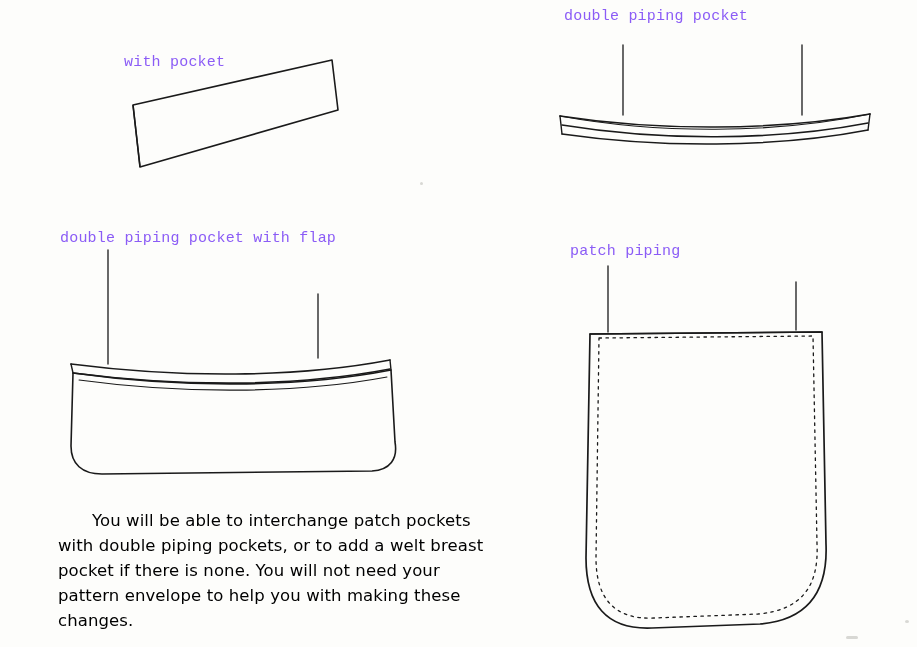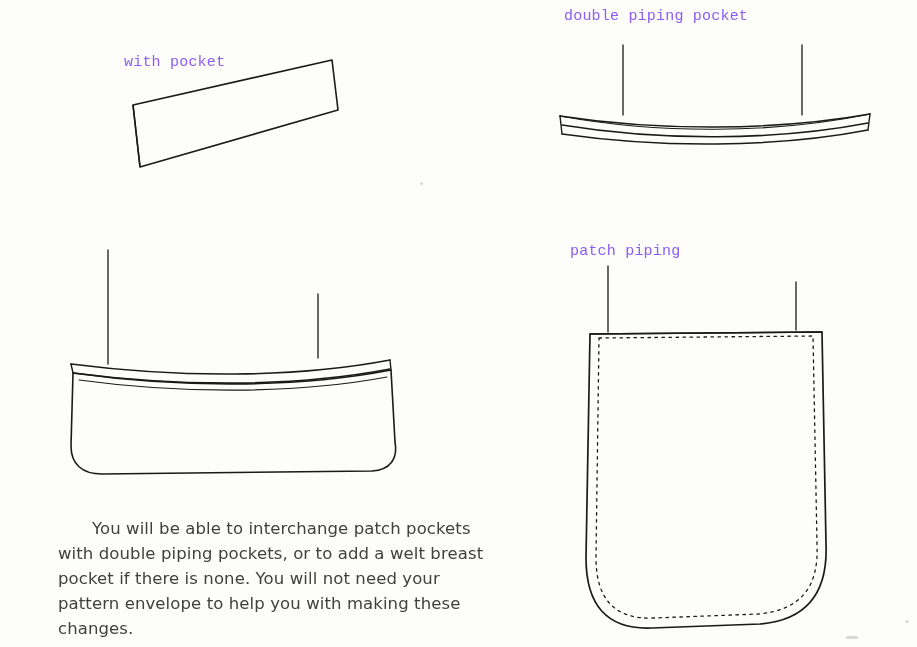--- a/index.html
+++ b/index.html
@@ -23,45 +23,45 @@
     font-size: 15px;
     color: #8b5cf6;
     letter-spacing: 0.2px;
     white-space: nowrap;
   }
   .paragraph {
     position: absolute;
     font-family: "DejaVu Sans", sans-serif;
     font-size: 16.5px;
     line-height: 25px;
-    color: #404040;
+    color: #000000;
     width: 430px;
     text-indent: 34px;
     letter-spacing: 0.1px;
-    margin-top: 8px;
   }
   svg.fig {
     position: absolute;
     overflow: visible;
   }
   .noise-dot {
     position: absolute;
     background: #d8d8d4;
     border-radius: 50%;
   }
 </style>
 </head>
 <body>
 
 <div id="page">
 
   <div class="label" style="left:124px; top:54px;">with pocket</div>
 
   <div class="label" style="left:564px; top:8px;">double piping pocket</div>
 
+  <div class="label" style="left:60px; top:230px;">double piping pocket with flap</div>
 
   <div class="label" style="left:570px; top:243px;">patch piping</div>
 
   <svg class="fig" style="left:120px; top:55px;" width="230" height="130" viewBox="0 0 230 130">
     <g fill="none" stroke="#1a1a1a" stroke-width="1.6" stroke-linejoin="round">
       <path d="M 13 50 L 212 5 L 218 55 L 20 112 Z"></path>
       <path d="M 13 50 L 20 112" stroke-width="1.4"></path>
     </g>
   </svg>
 

